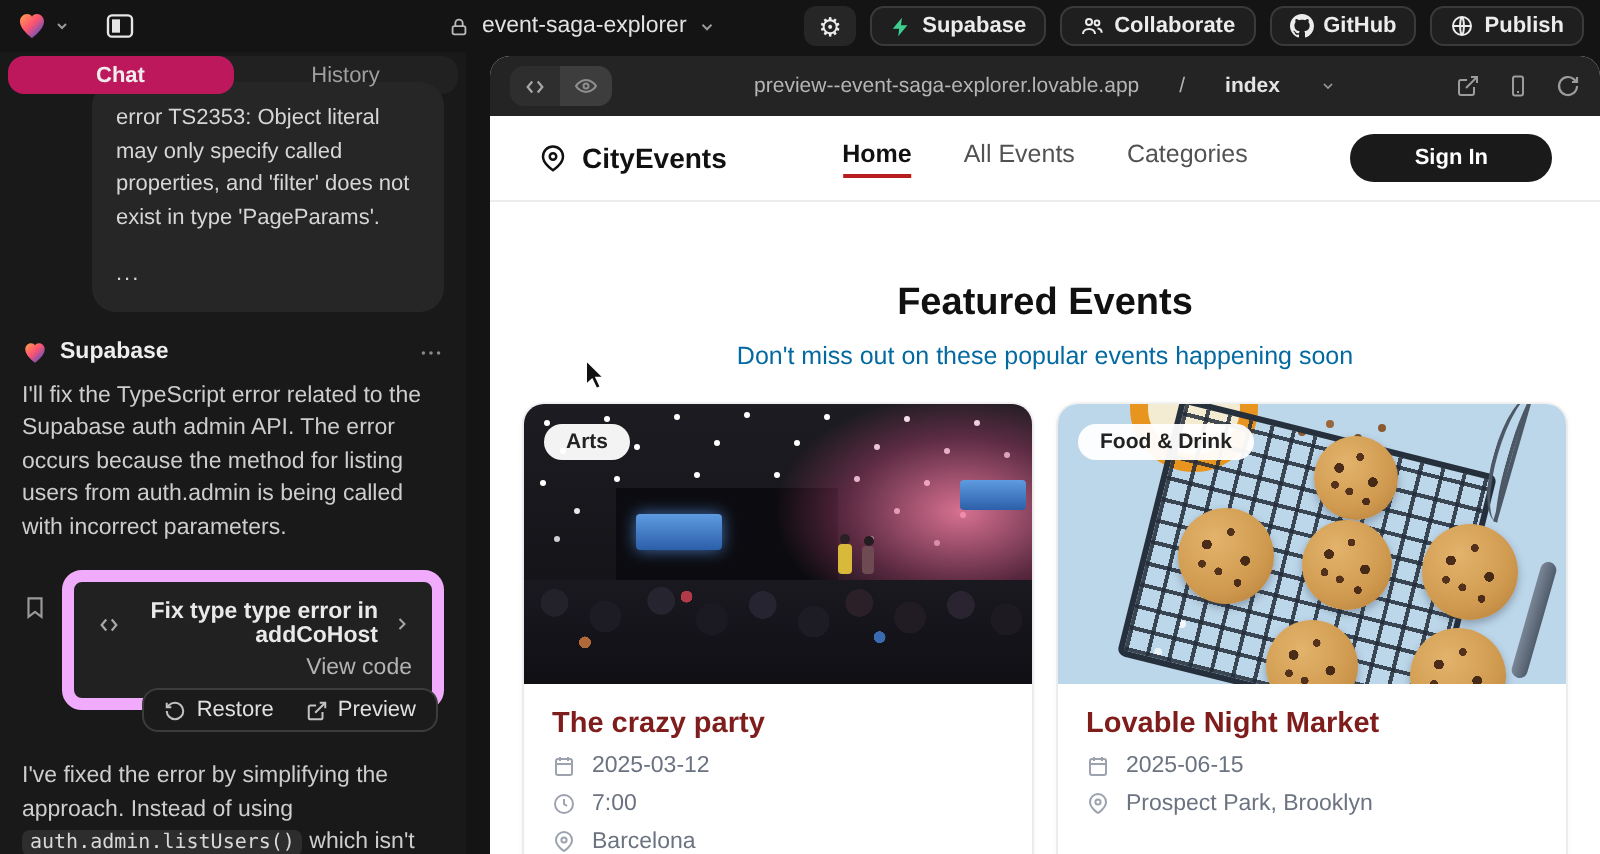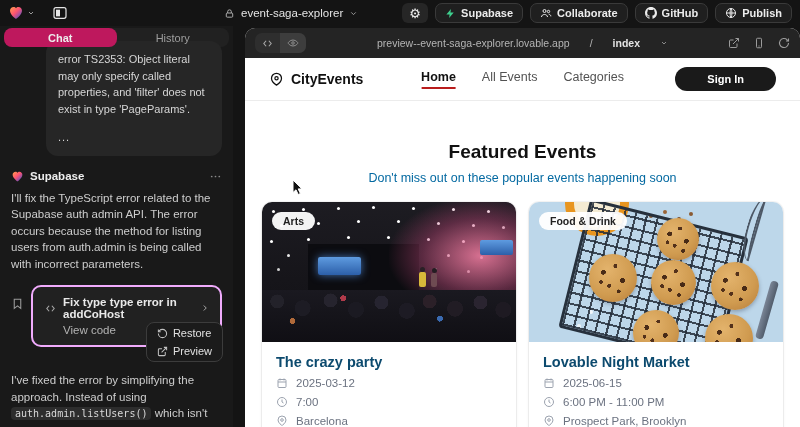--- a/index.html
+++ b/index.html
@@ -27,26 +27,26 @@
   .messages { padding:0 11px; }
   .user-bubble { margin-left:35px; margin-top:-6px; background:#262626; border-radius:12px; padding:10px 12px; color:#d6d6d6; font-size:11px; line-height:16.5px; }
   .user-bubble .dots { margin-top:12px; letter-spacing:1px; }
   .assistant-header { margin-top:14px; display:flex; align-items:center; gap:6px; }
   .assistant-header .name { font-size:11.5px; font-weight:700; color:#eeeeee; }
   .assistant-header .more { margin-left:auto; color:#8a8a8a; }
   .para { margin-top:7px; color:#cdcdcd; font-size:11.5px; line-height:16.5px; }
   .para code { font-family:"DejaVu Sans Mono", monospace; font-size:10px; background:#2d2d2d; color:#d8d8d8; padding:1px 4px; border-radius:4px; }
   .tool-row { margin-top:13px; display:flex; align-items:flex-start; }
   .bookmark { width:20px; padding-top:12px; color:#9a9a9a; }
-  .tool-card { position:relative; flex:1; background:#212121; border:2px solid #f0abfc; border-radius:10px; padding:9px 10px 9px 12px; }
+  .tool-card { position:relative; flex:1; background:#212121; border:6px solid #f0abfc; border-radius:10px; padding:9px 10px 9px 12px;text-align:right; }
   .tool-card .row1 { display:flex; align-items:center; gap:7px; }
   .tool-card .title { flex:1; font-size:11.5px; font-weight:600; color:#e9e9e9; }
   .tool-card .code-ic, .tool-card .chev { color:#a8a8a8; }
   .tool-card .view-code { margin-left:18px; margin-top:4px; font-size:11.5px; color:#b3b3b3; }
-  .hover-pill { position:absolute; right:-3px; bottom:-17px; display:flex; gap:2px; background:#1b1b1b; border:1px solid #3c3c3c; border-radius:8px; padding:2px 3px;flex-direction:column; }
+  .hover-pill { position:absolute; right:-3px; bottom:-17px; display:flex; gap:2px; background:#1b1b1b; border:1px solid #3c3c3c; border-radius:8px; padding:2px 3px; }
   .hover-btn { display:flex; align-items:center; gap:5px; padding:2px 7px; font-size:11px; color:#e0e0e0; border-radius:6px; }
   .hover-btn svg { color:#c2c2c2; }
   .para.second { margin-top:25px; }
 
   
   .preview { position:absolute; left:245px; top:28px; right:0; bottom:0; border-radius:10px 10px 0 0; overflow:hidden; background:#fff; display:flex; flex-direction:column; }
   .browser-bar { height:30px; background:#242424; display:flex; align-items:center; padding:0 10px; position:relative; flex:0 0 auto; }
   .code-toggle { display:flex; background:#2e2e2e; border-radius:7px; overflow:hidden; z-index:2; }
   .seg { padding:4px 7px; color:#a8a8a8; display:flex; align-items:center; }
   .seg.active { background:#3d3d3d; color:#8f8f8f; }
@@ -64,21 +64,21 @@
   .nav-link.active { color:#111; font-weight:600; border-bottom:2px solid #b91c1c; padding-bottom:3px; }
   .signin { margin-left:auto; background:#1a1a1a; color:#fff; border-radius:999px; padding:6px 32px; font-size:11px; font-weight:600; }
   .hero { text-align:center; }
   .hero h2 { margin-top:40px; font-size:19px; font-weight:700; color:#111; }
   .hero p { margin-top:8px; font-size:12.5px; color:#0369a1; }
   .cards { display:flex; gap:13px; padding:0 17px; margin-top:17px; }
   .card { flex:1; background:#fff; border-radius:10px; box-shadow:0 1px 3px rgba(0,0,0,.10), 0 0 0 1px rgba(0,0,0,.04); }
   .card-img { height:140px; border-radius:10px 10px 0 0; position:relative; overflow:hidden; }
   .badge { position:absolute; top:10px; left:10px; background:rgba(255,255,255,.95); border-radius:999px; padding:3px 11px; font-size:10.5px; font-weight:700; color:#222; z-index:5; }
   .card-body { padding:12px 14px; }
-  .card-title { font-size:14.5px; font-weight:700; color:#0c4a6e; }
+  .card-title { font-size:14.5px; font-weight:700; color:#7f1d1d; }
   .meta { display:flex; align-items:center; gap:8px; color:#6b7280; font-size:11.5px; margin-top:7px; }
   .meta svg { color:#9ca3af; flex:0 0 auto; }
 
   
   .img-conf { background:linear-gradient(180deg,#1d1c22 0%, #16151a 55%, #121116 100%); }
   .conf-glow { position:absolute; right:0; top:0; width:50%; height:80%;
     background:radial-gradient(ellipse at 72% 48%, rgba(248,128,165,.85), rgba(190,70,120,.4) 45%, rgba(190,70,120,0) 72%); }
   .conf-wall { position:absolute; left:18%; top:30%; width:44%; height:38%; background:#0c0c10; }
   .conf-lights { position:absolute; left:0; top:0; width:3px; height:3px; border-radius:50%; background:#fff;
     box-shadow:10px 8px 0 #fff,40px 6px 0 #fff,75px 5px 0 #fff,110px 4px 0 #fff,150px 5px 0 #fff,190px 6px 0 #fff,225px 8px 0 #fff,
@@ -457,29 +457,20 @@
               <svg width="12" height="12" viewBox="0 0 24 24" fill="none" stroke="currentColor" stroke-width="2">
                   <rect x="4" y="5" width="16" height="16" rx="2"></rect>
                   <path d="M8 3v4M16 3v4M4 10h16"></path>
                 </svg>
             </span>
             <span>2025-06-15</span>
           </div>
           <div class="meta">
             <span>
               <svg width="12" height="12" viewBox="0 0 24 24" fill="none" stroke="currentColor" stroke-width="2">
-                  <circle cx="12" cy="12" r="9"></circle>
-                  <polyline points="12 7 12 12 15 14"></polyline>
-                </svg>
-            </span>
-            <span>6:00 PM - 11:00 PM</span>
-          </div>
-          <div class="meta">
-            <span>
-              <svg width="12" height="12" viewBox="0 0 24 24" fill="none" stroke="currentColor" stroke-width="2">
                   <path d="M20 10c0 6-8 11-8 11S4 16 4 10a8 8 0 0 1 16 0z"></path>
                   <circle cx="12" cy="10" r="2.6"></circle>
                 </svg>
             </span>
             <span>Prospect Park, Brooklyn</span>
           </div>
         </div>
       </div>
     </div>
   </div>

